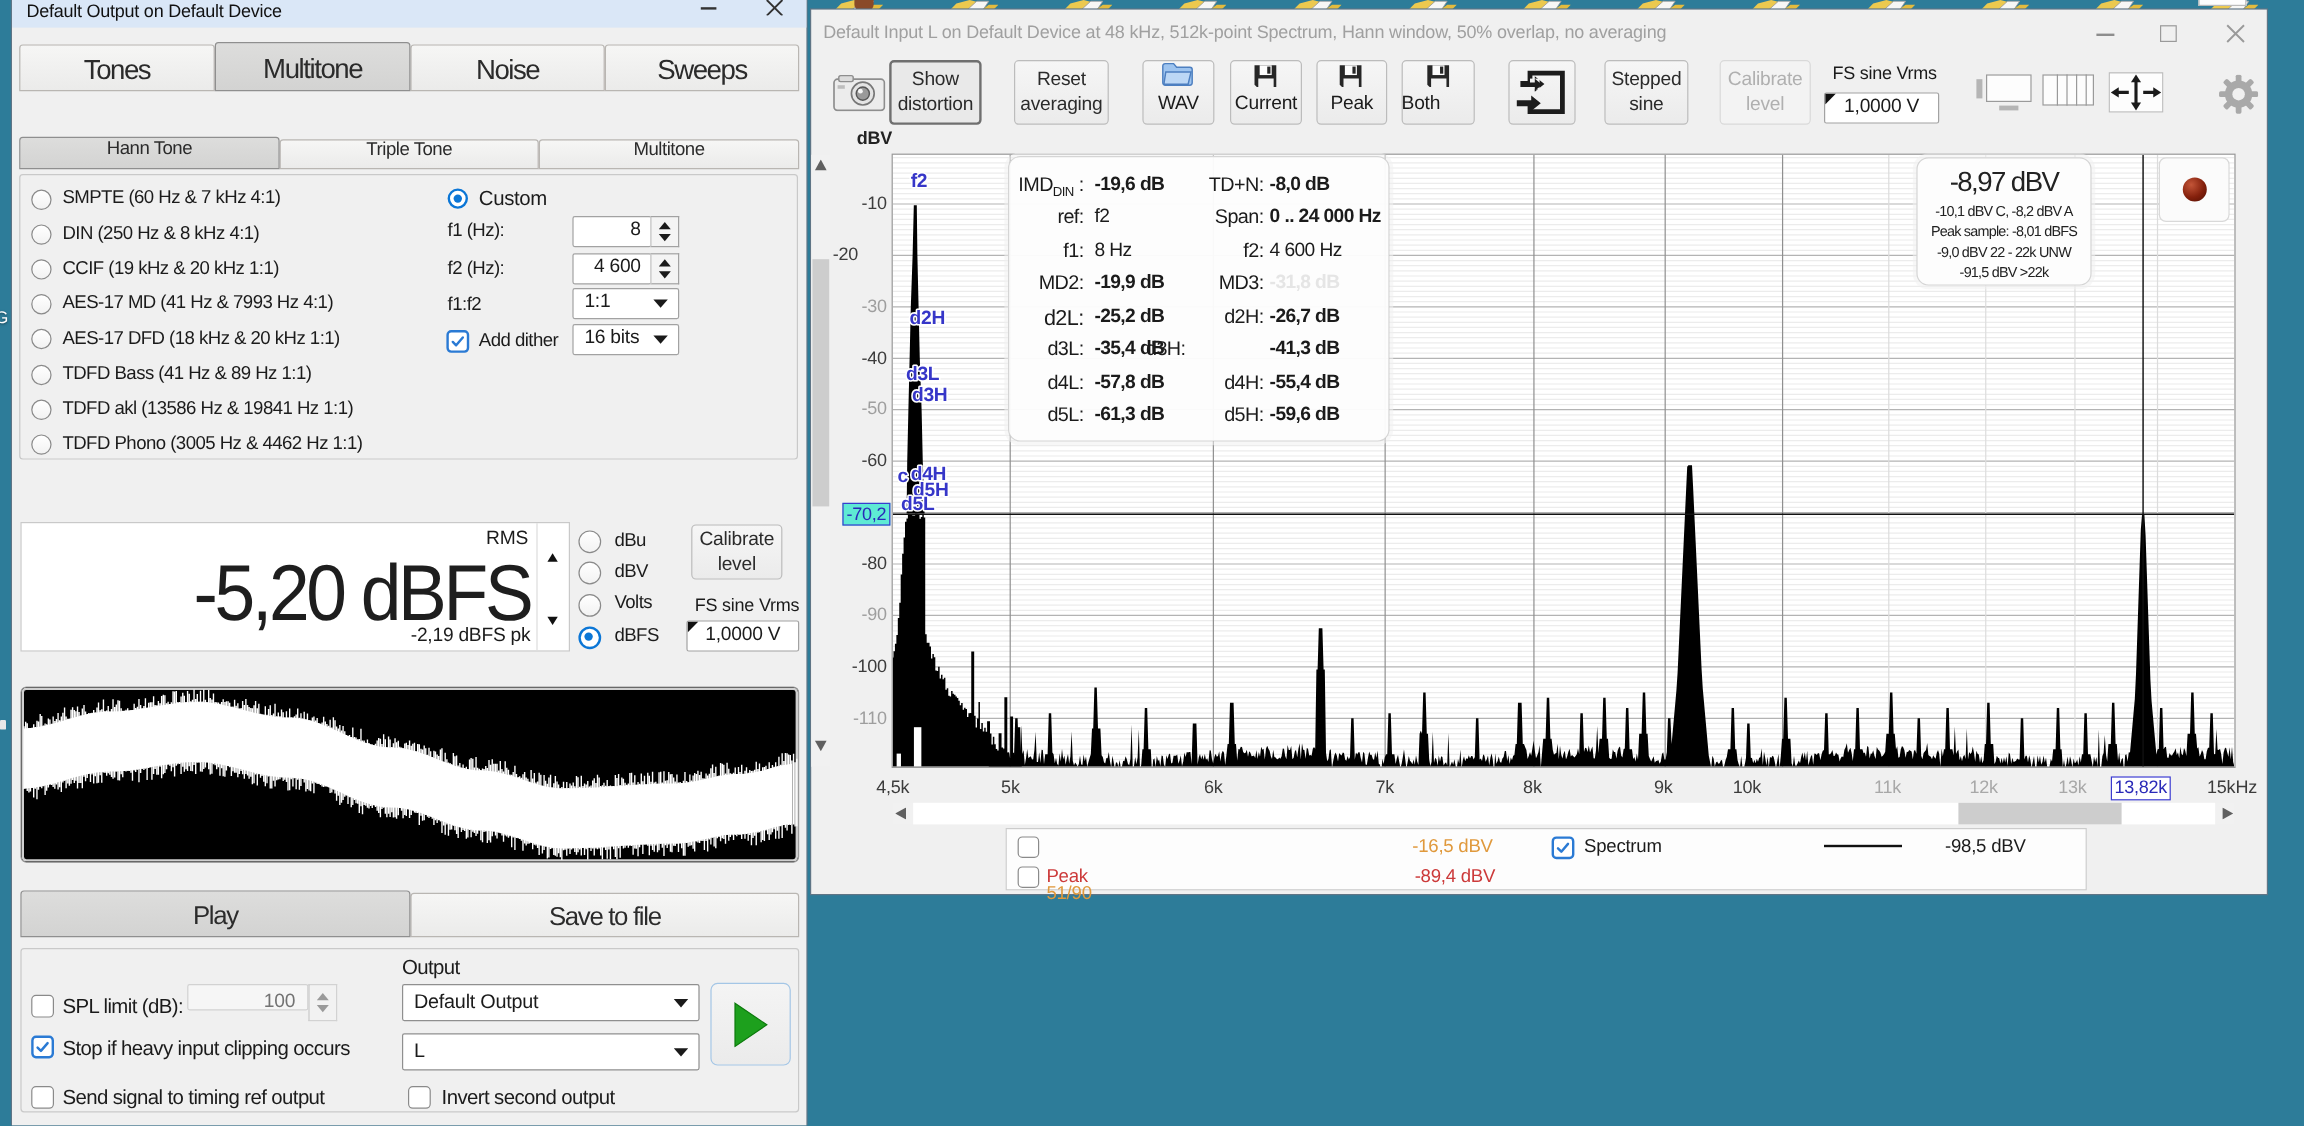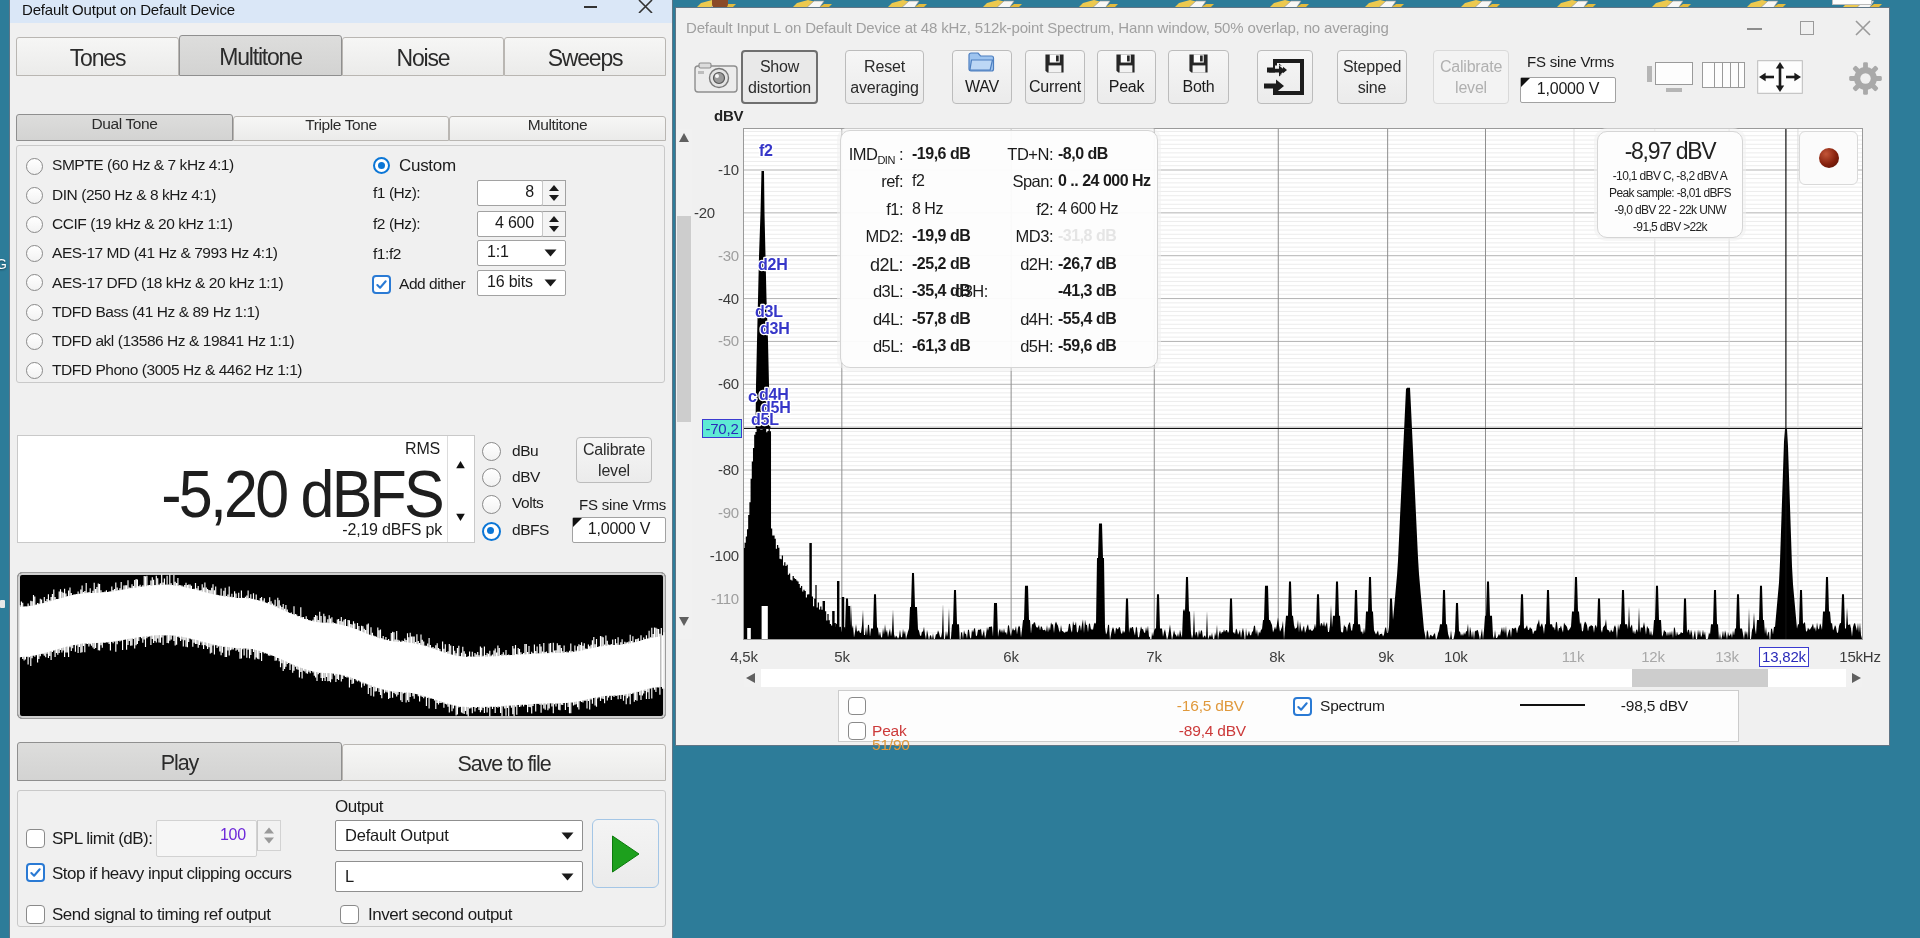--- a/index.html
+++ b/index.html
@@ -92,21 +92,21 @@
 <div class="abs" style="left:10px;top:0;width:662px;height:23px;background:#dae7f7"></div>
 <div class="lbl" style="left:22px;top:1px;font-size:15px;color:#111">Default Output on Default Device</div>
 <div class="abs" style="left:584px;top:6px;width:13px;height:2px;background:#333"></div>
 <svg class="abs" style="left:638px;top:0" width="15" height="13" viewBox="0 2 15 13">
     <path d="M1 2 L14 15 M14 2 L1 15" stroke="#333" stroke-width="1.6"></path>
   </svg>
 <div class="tab" style="left:16px;top:37px;width:163px;height:39px;font-size:23px;letter-spacing:-1.2px;padding-top:3px;border-radius:3px 3px 0 0">Tones</div>
 <div class="tab sel" style="left:179px;top:35px;width:163px;height:41px;font-size:23px;letter-spacing:-1.2px;padding-top:3px;border-radius:3px 3px 0 0">Multitone</div>
 <div class="tab" style="left:342px;top:37px;width:162px;height:39px;font-size:23px;letter-spacing:-1.2px;padding-top:3px;border-radius:3px 3px 0 0">Noise</div>
 <div class="tab" style="left:504px;top:37px;width:162px;height:39px;font-size:23px;letter-spacing:-1.2px;padding-top:3px;border-radius:3px 3px 0 0">Sweeps</div>
-<div class="tab sel" style="left:16px;top:114px;width:217px;height:27px;font-size:15.5px;letter-spacing:-0.4px;padding-bottom:7px;border-radius:3px 3px 0 0">Dual Tone</div>
+<div class="tab sel" style="left:16px;top:114px;width:217px;height:27px;font-size:15.5px;letter-spacing:-0.4px;padding-bottom:7px;border-radius:3px 3px 0 0">Hann Tone</div>
 <div class="tab" style="left:233px;top:116px;width:216px;height:25px;font-size:15.5px;letter-spacing:-0.4px;padding-bottom:7px;border-radius:3px 3px 0 0">Triple Tone</div>
 <div class="tab" style="left:449px;top:116px;width:217px;height:25px;font-size:15.5px;letter-spacing:-0.4px;padding-bottom:7px;border-radius:3px 3px 0 0">Multitone</div>
 <div class="gbox" style="left:16px;top:145px;width:649px;height:238px"></div>
 <div class="radio" style="left:26px;top:158px"></div>
 <div class="lbl t16" style="left:52px;top:156px">SMPTE (60 Hz &amp; 7 kHz 4:1)</div>
 <div class="radio" style="left:26px;top:187px"></div>
 <div class="lbl t16" style="left:52px;top:186px">DIN (250 Hz &amp; 8 kHz 4:1)</div>
 <div class="radio" style="left:26px;top:216px"></div>
 <div class="lbl t16" style="left:52px;top:215px">CCIF (19 kHz &amp; 20 kHz 1:1)</div>
 <div class="radio" style="left:26px;top:245px"></div>
@@ -176,21 +176,21 @@
 <svg class="abs" style="left:17px;top:572px;background:#000;border:1px solid #9c9c9c;border-radius:5px;box-shadow:inset 0 0 0 2px #cfcfcf" width="649" height="147">
     <path d="M2 34.0 L10 33.4 L18 32.0 L26 30.1 L34 27.8 L42 25.4 L50 23.2 L58 21.4 L66 20.3 L74 20.0 L82 19.7 L90 19.0 L98 17.9 L106 16.6 L114 15.2 L122 14.0 L130 12.9 L138 12.2 L146 12.0 L154 12.3 L162 13.3 L170 14.9 L178 16.8 L186 18.9 L194 21.0 L202 22.8 L210 24.1 L218 24.9 L226 25.1 L234 26.0 L242 27.9 L250 30.6 L258 33.9 L266 37.5 L274 41.1 L282 44.4 L290 47.1 L298 49.0 L306 49.9 L314 50.2 L322 51.4 L330 53.5 L338 56.3 L346 59.5 L354 62.7 L362 65.5 L370 67.6 L378 68.8 L386 69.1 L394 69.9 L402 71.7 L410 74.1 L418 76.8 L426 79.5 L434 81.8 L442 83.4 L450 84.0 L458 83.9 L466 83.7 L474 83.4 L482 83.0 L490 82.5 L498 81.9 L506 81.4 L514 80.9 L522 80.5 L530 80.2 L538 80.0 L546 79.9 L554 79.2 L562 77.9 L570 76.1 L578 74.3 L586 72.9 L594 72.1 L602 71.9 L610 70.8 L618 69.0 L626 66.8 L634 64.8 L642 63.4 L642 113.4 L634 114.8 L626 116.8 L618 119.0 L610 120.8 L602 121.9 L594 122.1 L586 122.9 L578 124.3 L570 126.1 L562 127.9 L554 129.2 L546 129.9 L538 130.0 L530 130.2 L522 130.5 L514 130.9 L506 131.4 L498 131.9 L490 132.5 L482 133.0 L474 133.4 L466 133.7 L458 133.9 L450 134.0 L442 133.4 L434 131.8 L426 129.5 L418 126.8 L410 124.1 L402 121.7 L394 119.9 L386 119.1 L378 118.8 L370 117.6 L362 115.5 L354 112.7 L346 109.5 L338 106.3 L330 103.5 L322 101.4 L314 100.2 L306 99.9 L298 99.0 L290 97.1 L282 94.4 L274 91.1 L266 87.5 L258 83.9 L250 80.6 L242 77.9 L234 76.0 L226 75.1 L218 74.9 L210 74.1 L202 72.8 L194 71.0 L186 68.9 L178 66.8 L170 64.9 L162 63.3 L154 62.3 L146 62.0 L138 62.2 L130 62.9 L122 64.0 L114 65.2 L106 66.6 L98 67.9 L90 69.0 L82 69.7 L74 70.0 L66 70.3 L58 71.4 L50 73.2 L42 75.4 L34 77.8 L26 80.1 L18 82.0 L10 83.4 L2 84.0 Z" fill="#fff"></path>
     <path d="M2.0 32.2V84.5M3.4 28.4V84.1M4.7 29.8V86.1M6.1 33.6V87.5M7.4 33.6V86.5M8.8 33.4V83.7M10.1 30.6V91.5M11.4 32.8V84.2M12.8 27.7V93.1M14.1 28.2V85.2M15.5 21.9V82.6M16.8 23.6V83.8M18.2 31.5V82.3M19.6 30.0V89.6M20.9 30.6V86.0M22.3 25.7V83.3M23.6 26.5V80.8M25.0 30.2V81.2M26.3 24.0V82.8M27.7 27.9V84.3M29.0 26.1V80.8M30.4 21.2V85.0M31.7 27.3V83.0M33.1 24.1V86.9M34.4 21.0V79.1M35.8 16.6V77.6M37.1 24.1V83.9M38.5 25.9V79.9M39.8 25.9V81.8M41.2 18.4V80.1M42.5 16.3V76.9M43.9 18.7V79.6M45.2 19.8V77.6M46.6 15.7V84.1M47.9 20.4V79.4M49.3 23.2V79.6M50.6 17.5V83.9M52.0 14.6V74.2M53.3 20.0V78.1M54.7 22.0V75.3M56.0 21.2V72.1M57.4 21.4V78.7M58.7 20.9V72.5M60.1 18.6V79.9M61.4 20.7V73.9M62.8 16.5V79.7M64.1 12.5V79.2M65.5 18.9V73.1M66.8 18.1V79.3M68.2 9.9V70.7M69.5 19.4V71.1M70.9 19.0V73.5M72.2 15.3V71.3M73.5 20.0V72.7M74.9 17.8V74.4M76.2 9.8V76.0M77.6 16.1V75.0M78.9 14.0V70.0M80.3 10.5V77.2M81.6 10.9V77.4M83.0 17.2V72.2M84.3 19.2V74.8M85.7 19.3V69.6M87.0 18.4V69.9M88.4 17.2V69.3M89.7 19.0V69.5M91.1 18.6V71.0M92.4 18.6V77.6M93.8 13.5V69.0M95.1 17.1V70.3M96.5 15.9V68.5M97.8 9.5V78.8M99.2 14.5V71.2M100.5 17.3V67.8M101.9 15.3V68.6M103.2 8.9V67.7M104.6 16.8V77.0M105.9 12.6V67.1M107.3 12.2V66.4M108.6 12.2V76.8M110.0 7.2V72.1M111.3 14.4V67.9M112.7 14.8V72.7M114.0 11.2V72.6M115.4 13.1V66.0M116.7 6.9V75.5M118.1 6.0V72.3M119.4 6.4V71.1M120.8 13.1V68.0M122.1 11.8V64.0M123.5 13.7V65.2M124.8 12.3V69.7M126.2 3.1V66.4M127.5 3.3V74.0M128.9 2.8V65.2M130.2 11.9V63.9M131.6 11.9V63.6M132.9 7.4V71.9M134.3 4.2V65.9M135.6 6.8V70.1M137.0 12.1V68.0M138.3 2.8V69.6M139.7 5.2V65.5M141.0 11.4V69.6M142.4 10.2V69.8M143.7 1.5V64.5M145.1 9.4V72.1M146.4 5.4V62.6M147.8 11.6V62.6M149.1 2.7V69.9M150.5 11.6V70.2M151.8 1.5V67.8M153.2 10.2V66.5M154.5 12.0V62.4M155.9 2.0V68.0M157.2 8.7V72.5M158.6 9.9V71.7M159.9 4.9V63.9M161.3 12.0V64.8M162.6 12.3V68.1M164.0 12.4V66.4M165.3 13.5V73.4M166.7 12.1V67.3M168.0 9.8V73.8M169.4 12.0V74.3M170.7 11.4V69.0M172.1 11.4V65.4M173.4 12.7V66.4M174.8 16.0V73.7M176.1 15.7V69.7M177.5 10.1V71.0M178.8 15.2V70.9M180.2 13.1V74.8M181.5 17.4V72.1M182.9 16.9V69.5M184.2 11.2V72.2M185.6 14.4V75.9M186.9 9.6V72.1M188.3 14.5V73.2M189.6 16.1V76.0M191.0 17.1V74.2M192.3 17.2V80.5M193.7 14.7V79.8M195.0 11.2V72.5M196.4 17.2V81.6M197.7 13.5V72.3M199.1 21.8V75.1M200.4 22.3V73.6M201.8 22.5V78.5M203.1 15.5V82.2M204.5 22.7V79.7M205.8 17.8V74.0M207.2 14.7V84.1M208.5 22.9V84.1M209.9 21.6V77.6M211.2 13.4V82.5M212.6 23.8V77.3M213.9 20.8V76.5M215.3 23.9V76.4M216.6 18.2V74.8M218.0 20.6V77.8M219.3 24.9V76.8M220.7 19.8V78.7M222.0 24.9V85.7M223.4 17.5V85.5M224.7 24.7V76.3M226.1 25.0V82.5M227.4 23.8V75.6M228.8 22.5V84.8M230.1 17.4V76.7M231.5 25.1V85.2M232.8 21.3V82.0M234.2 25.8V76.1M235.5 20.2V79.1M236.9 26.4V86.5M238.2 21.6V84.6M239.6 27.0V85.8M240.9 27.4V86.3M242.3 24.9V79.9M243.6 24.1V88.1M245.0 27.5V79.2M246.3 25.3V80.4M247.7 29.4V80.3M249.0 30.2V81.1M250.4 29.0V82.4M251.7 24.2V82.8M253.1 28.2V82.5M254.4 30.4V82.4M255.8 31.7V83.0M257.1 26.8V87.8M258.5 33.3V87.5M259.8 24.8V85.0M261.2 27.3V88.2M262.5 32.4V94.2M263.9 34.1V90.2M265.2 31.1V97.9M266.6 35.8V96.0M267.9 32.1V93.7M269.3 36.4V91.0M270.6 39.5V90.0M272.0 40.1V97.0M273.3 39.6V91.4M274.7 41.2V99.7M276.0 33.2V97.8M277.4 41.1V93.7M278.7 41.6V96.3M280.1 43.1V96.7M281.4 42.9V104.5M282.8 34.2V98.9M284.1 44.0V105.6M285.5 44.0V97.8M286.8 46.1V98.5M288.2 43.2V100.2M289.5 46.1V100.7M290.9 47.4V98.7M292.2 47.5V100.3M293.6 48.0V98.1M294.9 46.8V99.5M296.3 44.0V102.7M297.6 42.0V104.6M299.0 42.7V108.1M300.3 46.9V101.2M301.7 38.8V100.1M303.1 43.1V105.1M304.4 49.8V108.1M305.8 40.8V105.1M307.1 43.3V107.9M308.5 49.5V103.9M309.8 46.3V108.2M311.2 42.3V108.1M312.5 45.5V109.3M313.9 44.2V106.3M315.2 49.3V100.4M316.6 50.0V102.6M317.9 50.4V108.9M319.3 46.6V106.1M320.6 45.9V107.1M322.0 47.9V101.4M323.3 44.0V108.6M324.7 48.4V106.1M326.0 46.7V102.5M327.4 46.0V104.0M328.7 53.0V104.5M330.1 46.9V104.4M331.4 47.2V114.6M332.8 50.9V106.8M334.1 51.5V110.9M335.5 48.2V110.5M336.8 50.5V106.1M338.2 55.9V107.6M339.5 50.1V108.6M340.9 53.0V107.4M342.2 57.8V109.3M343.6 52.7V114.6M344.9 53.2V110.6M346.3 55.8V112.8M347.6 56.9V110.5M349.0 51.5V111.5M350.3 50.6V121.1M351.7 61.7V114.9M353.0 54.3V122.7M354.4 59.7V114.1M355.7 62.4V123.4M357.1 62.9V118.4M358.4 63.8V118.2M359.8 54.6V115.2M361.1 57.2V118.9M362.5 56.5V121.9M363.8 65.0V125.3M365.2 62.9V116.4M366.5 66.8V120.3M367.9 64.0V118.7M369.2 66.9V119.4M370.6 66.0V126.0M371.9 68.0V124.9M373.3 59.9V118.6M374.6 58.7V124.8M376.0 59.3V120.1M377.3 66.5V121.2M378.7 57.9V123.6M380.0 66.8V121.8M381.4 67.6V119.1M382.7 68.7V127.2M384.1 67.5V128.9M385.4 67.9V120.4M386.8 65.4V119.9M388.1 66.9V129.4M389.5 60.3V127.2M390.8 64.2V129.0M392.2 59.7V123.9M393.5 63.4V120.0M394.9 63.4V123.2M396.2 63.4V125.8M397.6 69.1V120.7M398.9 61.2V121.3M400.3 67.9V123.2M401.6 70.0V128.4M403.0 61.4V123.2M404.3 66.7V124.0M405.7 68.4V125.2M407.0 72.5V123.8M408.4 72.7V133.0M409.7 70.4V125.0M411.1 65.1V135.4M412.4 71.9V125.4M413.8 74.6V125.6M415.1 73.9V126.1M416.5 75.2V127.6M417.8 72.3V135.9M419.2 70.3V129.9M420.5 75.0V131.6M421.9 75.9V130.1M423.2 78.5V130.0M424.6 68.6V129.5M425.9 75.8V134.7M427.3 71.2V130.9M428.6 79.0V131.5M430.0 78.2V133.7M431.3 70.9V139.6M432.7 72.6V131.5M434.0 81.8V138.2M435.4 72.9V135.4M436.7 77.7V132.4M438.1 80.2V142.4M439.4 74.9V141.5M440.8 72.7V134.4M442.1 83.1V133.9M443.5 79.7V139.5M444.8 73.7V140.2M446.2 78.3V141.0M447.5 80.8V138.1M448.9 83.9V141.4M450.2 82.9V143.6M451.6 78.5V135.6M452.9 83.6V135.2M454.3 78.7V140.2M455.6 83.6V134.1M457.0 80.0V138.6M458.3 81.5V134.9M459.7 79.0V133.9M461.0 82.3V137.1M462.4 73.6V139.3M463.7 74.8V137.2M465.1 82.7V134.9M466.4 73.4V140.0M467.8 82.0V133.7M469.1 80.0V139.5M470.5 80.8V134.8M471.8 77.8V143.2M473.2 82.4V133.5M474.5 81.5V136.1M475.9 77.4V134.1M477.2 75.6V140.0M478.6 79.5V134.1M479.9 72.6V134.8M481.3 75.0V134.1M482.6 82.0V140.0M484.0 81.3V143.0M485.3 79.2V133.5M486.7 81.7V135.4M488.0 76.9V142.7M489.4 82.0V135.0M490.7 81.5V143.0M492.1 81.9V132.4M493.4 82.1V134.7M494.8 72.9V141.2M496.1 75.4V143.0M497.5 72.1V133.8M498.8 81.1V141.8M500.2 74.9V131.8M501.5 76.0V134.0M502.9 79.3V133.5M504.2 80.9V131.5M505.6 80.0V133.5M506.9 71.1V131.7M508.3 70.9V132.1M509.6 79.1V139.2M511.0 73.0V134.0M512.3 80.9V134.3M513.7 78.7V140.5M515.0 80.1V133.0M516.4 71.5V130.8M517.7 78.1V138.6M519.1 73.4V130.7M520.4 80.5V130.7M521.8 70.9V131.8M523.1 73.5V139.7M524.5 78.4V131.8M525.8 70.1V135.4M527.2 79.0V136.7M528.5 78.5V131.6M529.9 80.2V137.2M531.2 70.6V135.5M532.6 70.1V130.2M533.9 79.0V133.4M535.3 69.8V140.3M536.6 77.6V131.3M538.0 77.2V133.6M539.3 70.3V130.7M540.7 72.3V136.8M542.0 72.0V137.3M543.4 75.0V131.8M544.7 78.2V132.1M546.1 72.5V130.1M547.4 79.1V136.9M548.8 78.6V129.9M550.1 79.6V133.9M551.5 77.7V140.2M552.8 70.4V140.2M554.2 77.9V129.4M555.5 78.8V132.6M556.9 72.5V131.8M558.2 77.5V131.3M559.6 73.2V134.2M560.9 71.2V136.5M562.3 72.1V128.2M563.6 69.2V129.1M565.0 72.8V129.5M566.3 70.2V127.8M567.7 75.5V127.8M569.0 75.8V135.4M570.4 71.5V127.9M571.7 73.2V136.6M573.1 71.7V126.5M574.4 67.3V130.7M575.8 64.0V125.1M577.1 71.2V132.5M578.5 65.9V133.8M579.8 73.9V125.5M581.2 73.3V124.5M582.5 62.9V128.1M583.9 63.4V125.5M585.2 64.3V126.1M586.6 71.6V130.2M587.9 62.6V122.9M589.3 67.7V127.6M590.6 71.4V124.6M592.0 71.8V123.1M593.3 70.9V127.0M594.7 66.5V122.9M596.0 72.0V123.9M597.4 66.1V122.7M598.7 70.3V122.9M600.1 64.3V126.2M601.4 71.8V122.2M602.8 69.3V126.0M604.1 66.3V121.9M605.5 70.9V127.7M606.8 68.7V122.8M608.2 69.5V131.3M609.5 69.2V125.3M610.9 68.5V123.4M612.2 61.7V131.3M613.6 67.9V120.9M614.9 63.2V120.6M616.3 69.4V128.8M617.6 66.3V127.1M619.0 66.1V127.8M620.3 65.2V119.0M621.7 68.0V122.3M623.0 62.2V127.1M624.4 67.0V122.4M625.7 64.6V120.6M627.1 66.0V118.0M628.4 62.3V125.9M629.8 65.5V119.3M631.1 57.7V125.9M632.5 64.3V115.5M633.8 54.8V125.4M635.2 61.1V114.6M636.5 54.5V116.7M637.9 54.7V119.1M639.2 55.7V114.4M640.6 56.1V114.6M641.9 60.8V121.8M643.3 55.1V114.0M644.6 62.2V115.7M646.0 59.2V115.5" stroke="#fff" stroke-width="1.15" fill="none"></path>
   </svg>
 <div class="tab sel" style="left:17px;top:742px;width:325px;height:39px;font-size:21.5px;letter-spacing:-1.1px;padding-top:3px;border-radius:3px 3px 0 0">Play</div>
 <div class="tab" style="left:342px;top:744px;width:324px;height:37px;font-size:21.5px;letter-spacing:-1.1px;padding-top:3px;border-radius:3px 3px 0 0">Save to file</div>
 <div class="gbox" style="left:17px;top:790px;width:649px;height:137px"></div>
 <div class="lbl" style="left:335px;top:797px;font-size:17px;letter-spacing:-0.5px;color:#1b1b1b">Output</div>
 <div class="cb" style="left:26px;top:829px"></div>
 <div class="lbl" style="left:52px;top:829px;font-size:17px;letter-spacing:-0.5px;color:#1b1b1b">SPL limit (dB):</div>
-<div class="field" style="left:156px;top:820px;width:101px;height:37px;background:#f6f6f6;border-color:#d2d2d2;color:#6d28d9;text-align:right;padding:5px 10px 0 0">100</div>
+<div class="field" style="left:156px;top:820px;width:101px;height:22px;background:#f6f6f6;border-color:#d2d2d2;color:#737373;text-align:right;padding:5px 10px 0 0">100</div>
 <div class="abs" style="left:257px;top:820px;width:24px;height:31px;background:#f2f2f2;border:1px solid #d2d2d2;border-left:1px solid #c8c8c8">
 <svg width="22" height="29" viewBox="0 0 22 29">
 <path d="M11.0 6.5 l5 6 h-10 z" fill="#9a9a9a"></path>
 <path d="M11.0 22.5 l5 -6 h-10 z" fill="#9a9a9a"></path>
 </svg></div>
 <div class="field" style="left:335px;top:820px;width:248px;height:31px;border-color:#8f8f8f;padding:5px 0 0 9px;font-size:16.5px">Default Output<svg width="13" height="8" viewBox="0 0 13 8" style="position:absolute;right:8px;top:50%;margin-top:-4px">
       <path d="M0.5 0.5 h12 l-6 7 z" fill="#1a1a1a"></path>
     </svg></div>
 <div class="cb blue" style="left:26px;top:863px">
     <svg width="13" height="13" viewBox="0 0 14 14" style="position:absolute;left:1px;top:1px">
@@ -248,21 +248,21 @@
 <rect x="4.8" y="13" width="13.4" height="7.5" fill="#f2f2f2"></rect>
 </svg>
 <div class="lbl t16b" style="left:1097px;top:78px;width:59px;text-align:center">Peak</div>
 <div class="btn" style="left:1168px;top:50px;width:61px;height:54px"></div>
 <svg class="abs" style="left:1188px;top:53px" width="21" height="21" viewBox="0 0 22 22">
 <path d="M1.5 1.5 h19 v19 h-17 l-2,-2 z" fill="#262626"></path>
 <rect x="6" y="1.5" width="10.5" height="8.5" fill="#fcfcfc"></rect>
     <rect x="12.6" y="2.6" width="2.8" height="6.2" fill="#262626"></rect>
 <rect x="4.8" y="13" width="13.4" height="7.5" fill="#f2f2f2"></rect>
 </svg>
-<div class="lbl t16b" style="left:1168px;top:78px;width:61px;text-align:center">Both</div>
+<div class="lbl t16b" style="left:1168px;top:78px;width:61px;text-align:left">Both</div>
 <div class="btn" style="left:1257px;top:50px;width:56px;height:54px"></div>
 <svg class="abs" style="left:1263px;top:56px" width="44" height="42" viewBox="0 0 44 42">
 <path d="M10 3 h31 v36 h-31 v-9 h4 v5 h23 v-28 h-23 v5 h-4 z" fill="#1c1c1c"></path>
 <path d="M4 11.5 h12 v-4 l8 6.5 -8 6.5 v-4 h-12 z" fill="#1c1c1c"></path>
 <path d="M1 27.5 h12 v-4 l8 6.5 -8 6.5 v-4 h-12 z" fill="#1c1c1c"></path>
 <rect x="12" y="9.5" width="8" height="9" fill="#f0f0f0"></rect>
 <path d="M6 12.8 h10 v-3.2 l6.2 5 -6.2 5 v-3.2 h-10 z" fill="#1c1c1c"></path>
 </svg>
 <div class="btn" style="left:1337px;top:50px;width:70px;height:54px;font-size:16px;line-height:21px">Stepped<br>sine</div>
 <div class="btn" style="left:1433px;top:50px;width:76px;height:54px;font-size:16px;line-height:21px;color:#b0b0b0;border-color:#d9d9d9;background:#f3f3f3">Calibrate<br>level</div>

